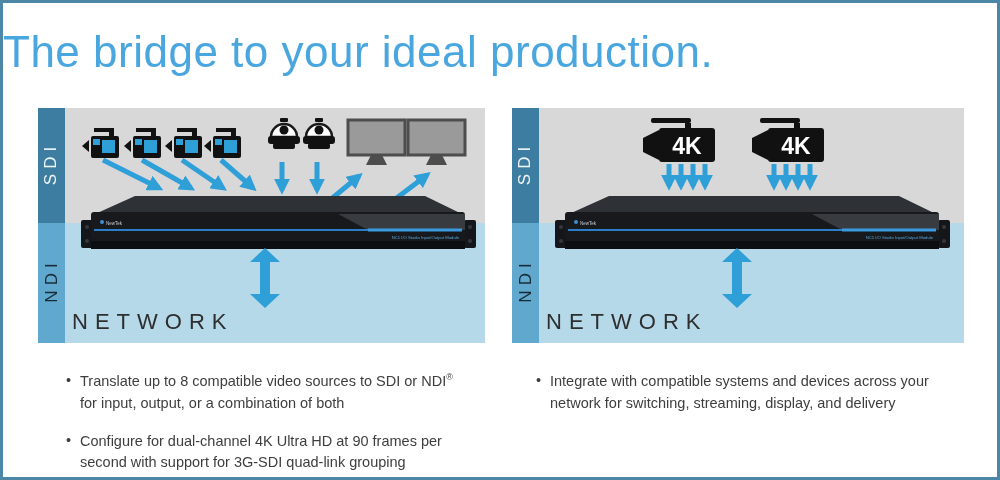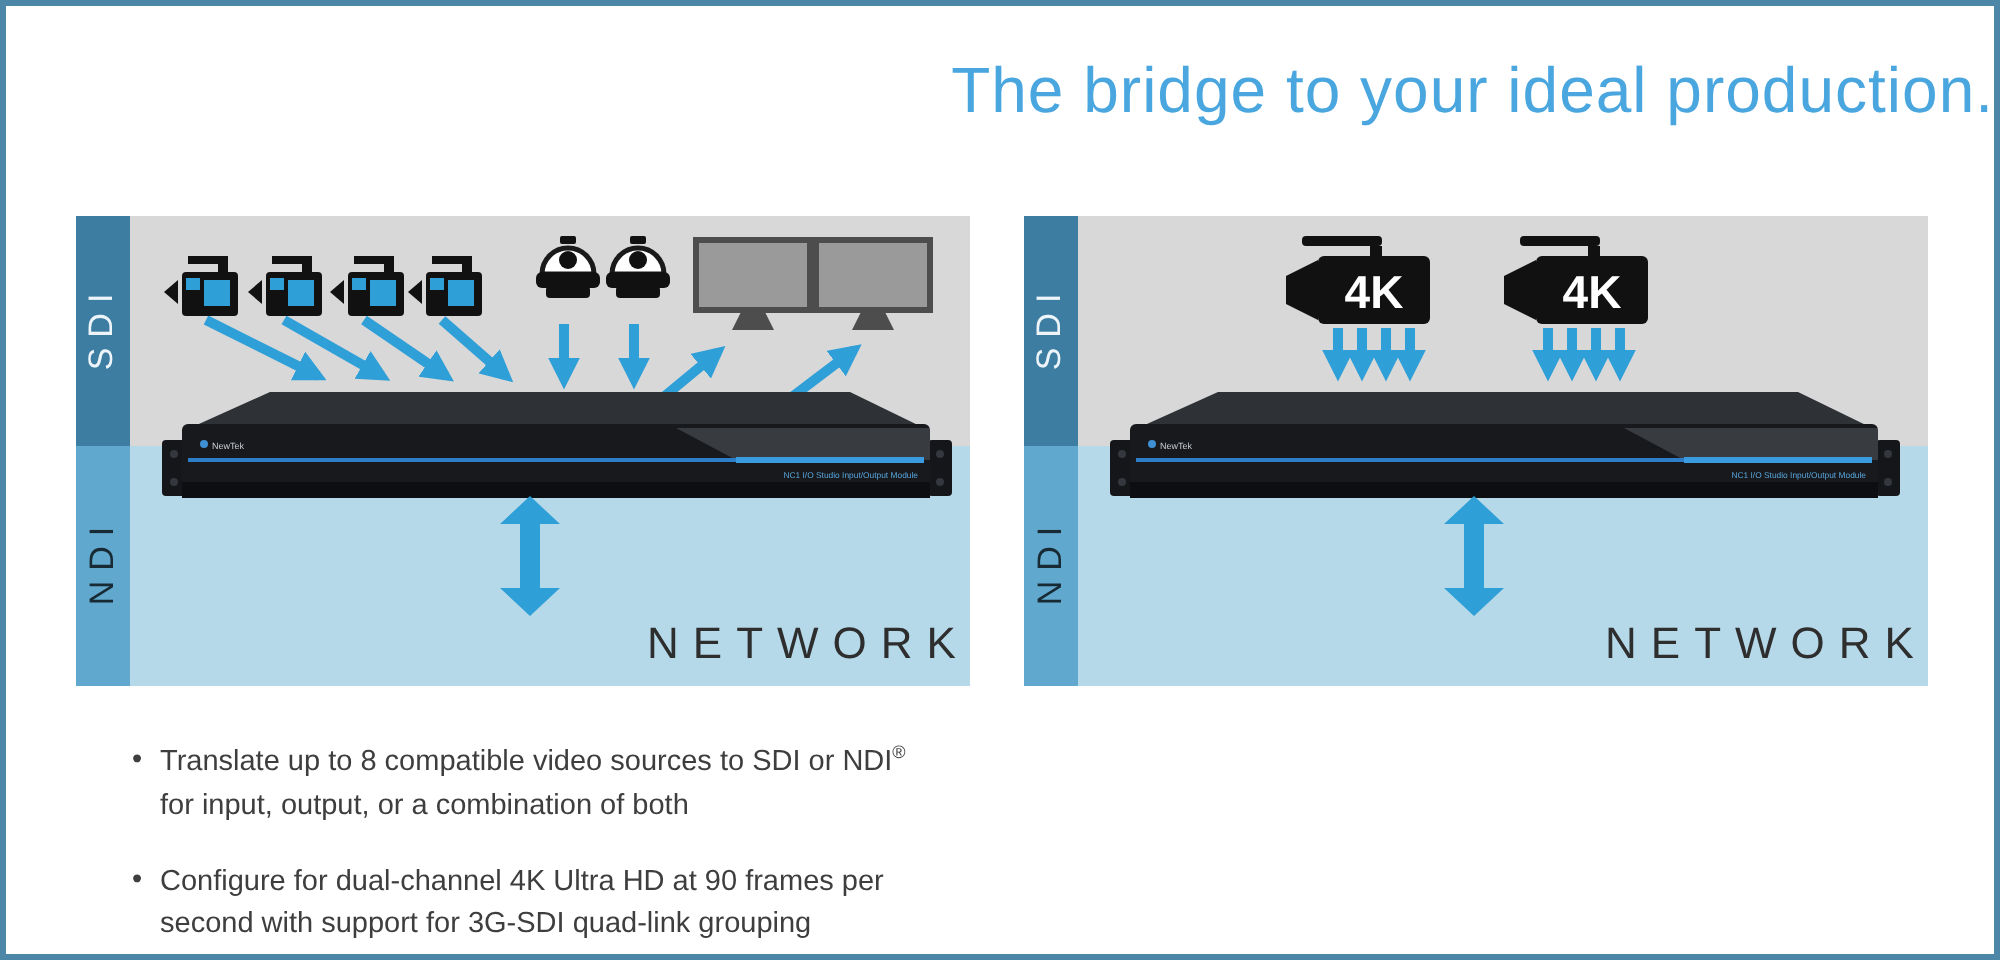--- a/index.html
+++ b/index.html
@@ -2,39 +2,39 @@
 <html style="--frame-border: #4d87a8; --title-blue: #4aa6de; --sdi-strip: #3c7da1; --ndi-strip: #61a8ce; --zone-gray: #d8d8d8; --zone-blue: #b5d9e9; --arrow-blue: #2f9fd8; --network-text: #2e2e2e; --device-black: #17191d; --device-accent-line: #2d7ec9;"><head>
 <meta charset="utf-8">
 <style>
   html,body{margin:0;padding:0;background:#e8e8e8;}
   .frame{
     position:relative;width:1000px;height:480px;box-sizing:border-box;
     background:#fff;border:3px solid var(--frame-border,#4d87a8);
     font-family:"Liberation Sans",sans-serif;overflow:hidden;
   }
   .title{
-    position:absolute;top:24px;left:0;width:100%;text-align:right;
-    font-size:32px;font-weight:200;color:var(--title-blue,#4aa6de);letter-spacing:0.5px;
+    position:absolute;top:24px;left:0;width:100%;text-align:left;
+    font-size:44px;font-weight:200;color:var(--title-blue,#4aa6de);letter-spacing:0.5px;
   }
   .panel{position:absolute;top:105px;height:235px;}
   .panel-left{left:35px;width:447px;}
   .panel-right{left:509px;width:452px;}
   .sidebar{position:absolute;left:0;top:0;width:27px;height:235px;}
   .sidebar-top,.sidebar-bottom{display:flex;align-items:center;justify-content:center;overflow:hidden;}
   .sidebar-top{height:115px;background:var(--sdi-strip,#3c7da1);}
   .sidebar-bottom{height:120px;background:var(--ndi-strip,#61a8ce);}
   .vlabel{transform:rotate(-90deg);white-space:nowrap;font-size:17px;letter-spacing:5px;text-indent:5px;}
   .sidebar-top .vlabel{color:#eef5fa;}
   .sidebar-bottom .vlabel{color:#182b35;}
   .zone{position:absolute;left:27px;right:0;}
   .zone-gray{top:0;height:115px;background:var(--zone-gray,#d8d8d8);}
   .zone-blue{top:115px;height:120px;background:var(--zone-blue,#b5d9e9);}
   svg.scene{position:absolute;left:0;top:0;width:100%;height:100%;}
   .network-label{
-    position:absolute;top:201px;left:27px;right:0;text-align:right;
+    position:absolute;top:201px;left:27px;right:0;text-align:left;
     font-size:22px;letter-spacing:7px;text-indent:7px;color:var(--network-text,#2e2e2e);
   }
   .bullets{position:absolute;font-size:14.5px;color:#3e3e3e;line-height:1.5;}
   .bullets-left{top:352px;left:45px;width:440px;}
   .bullets-right{top:352px;left:515px;width:448px;}
   .bullets ul{margin:16px;padding:0;list-style:none;}
   .bullets li{position:relative;padding-left:16px;margin-bottom:16px;}
   .bullets li::before{content:"\2022";position:absolute;left:2px;top:-1px;color:#3e3e3e;}
   .bullets sup{font-size:9px;line-height:0;}
 </style>
@@ -231,16 +231,19 @@
         <span>Translate up to 8 compatible video sources to SDI or NDI</span><sup>®</sup><span> for input, output, or a combination of both</span>
       </li>
       <li>
         <span>Configure for dual-channel 4K Ultra HD at 90 frames per second with support for 3G-SDI quad-link grouping</span><sup></sup><span></span>
       </li>
     </ul>
   </div>
 
   <div class="bullets bullets-right">
     <ul>
+      <li>
+        <span>Integrate with compatible systems and devices across your network for switching, streaming, display, and delivery</span><sup></sup><span></span>
+      </li>
     </ul>
   </div>
 
 </div>
 
 </body></html>

